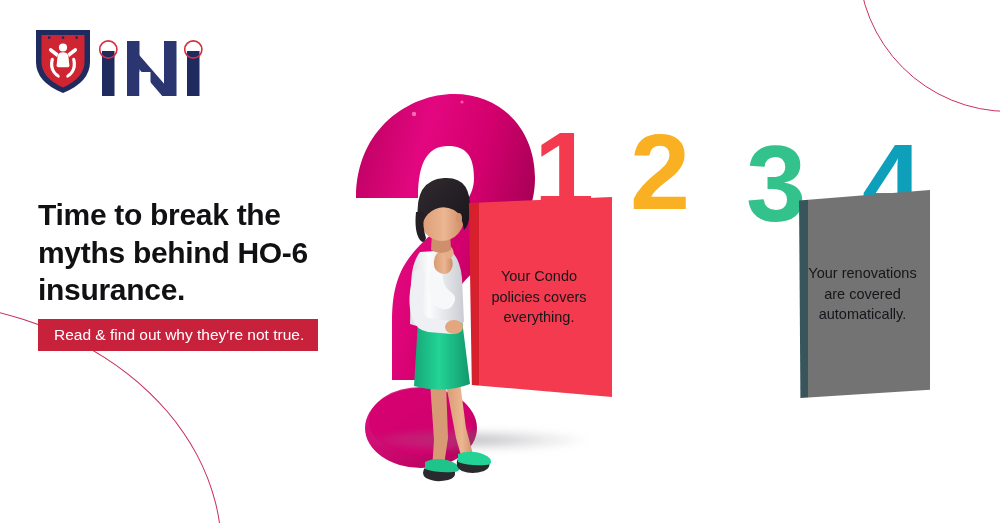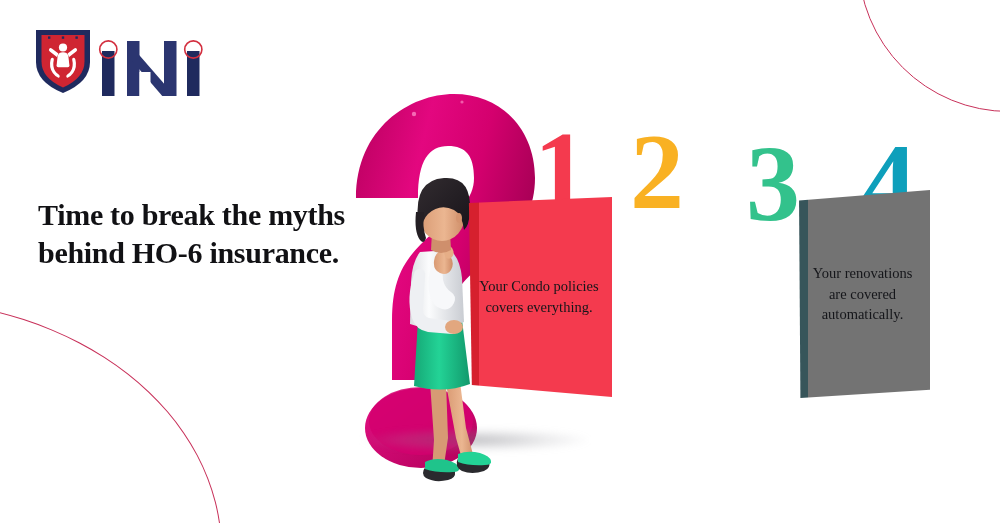--- a/index.html
+++ b/index.html
@@ -6,21 +6,21 @@
     margin: 0;
     padding: 0;
     background: #ffffff;
   }
   #canvas {
     position: relative;
     width: 1000px;
     height: 523px;
     background: #ffffff;
     overflow: hidden;
-    font-family: Liberation Serif, serif;
+    font-family: Liberation Sans, sans-serif;
   }
 
   
   .arc {
     position: absolute;
     border-radius: 50%;
     border: 1.6px solid #c8315a;
     pointer-events: none;
   }
   #arc-topright {
@@ -165,20 +165,21 @@
         <path d="M94 17 L143.5 74 L131 74 L94 31 Z" fill="#2b3570"></path>
         <rect x="106.5" y="48" width="11" height="26" fill="#ffffff"></rect>
 
         <rect x="154" y="27" width="12.5" height="47" fill="#1f2a5e"></rect>
         <circle cx="160.3" cy="25.5" r="8.6" fill="none" stroke="#d32f3f" stroke-width="1.6"></circle>
       </g>
     </svg>
   </div>
 
   <div id="headline" style="color: rgb(17, 17, 20);">Time to break the myths behind HO-6 insurance.</div>
+  <div id="ribbon" style="background: rgb(200, 33, 60); color: rgb(255, 255, 255);">Read &amp; find out why they're not true.</div>
 
   <div id="stage">
 
     <div id="qmark">
       <svg width="220" height="390" viewBox="0 0 220 390">
         <defs>
           <linearGradient id="qg" x1="0" y1="0" x2="1" y2="0.4">
             <stop offset="0%" stop-color="#b8005e"></stop>
             <stop offset="38%" stop-color="#e3077f"></stop>
             <stop offset="68%" stop-color="#d4006e"></stop>

